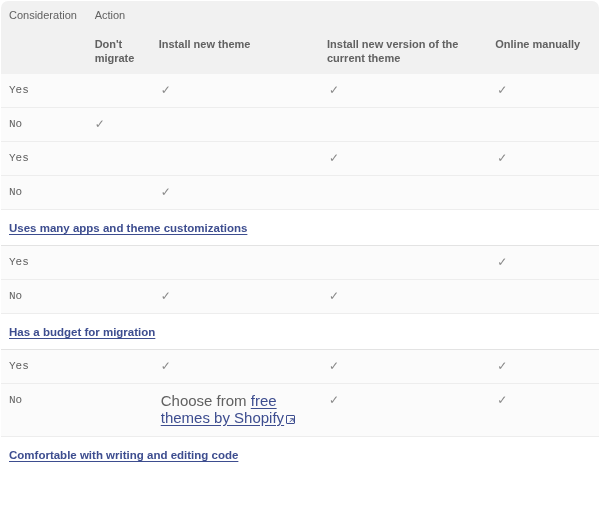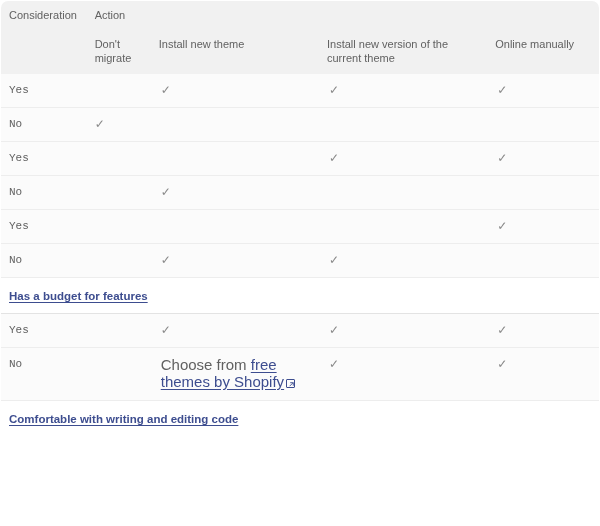--- a/index.html
+++ b/index.html
@@ -48,21 +48,21 @@
     padding: 7px 8px 7px 8px;
     border: none;
     vertical-align: top;
     white-space: nowrap;
   }
   thead tr.group-head th.h-action { padding-left: 10px; }
 
   thead tr.col-head th {
     background: #f1f1f1;
     color: #616161;
-    font-weight: 400;
+    font-weight: 700;
     font-size: 11px;
     line-height: 14px;
     text-align: left;
     padding: 8px 10px 9px 8px;
     border: none;
     vertical-align: top;
   }
   thead tr.col-head th.h-dont { padding-left: 10px; }
   thead tr.col-head th.h-blank { padding: 0; }
 
@@ -207,20 +207,23 @@
             <span class="empty"></span>
           </td>
           <td class="cell-install-new"><span class="check">✓</span></td>
           <td class="cell-install-ver">
             <span class="empty"></span>
           </td>
           <td class="cell-manual">
             <span class="empty"></span>
           </td>
         </tr>
+        <tr class="section-row">
+          <td colspan="5"><span class="section-link">Uses many apps and theme customizations</span></td>
+        </tr>
         <tr class="data-row">
           <td class="cell-label">Yes</td>
           <td class="cell-dont">
             <span class="empty"></span>
           </td>
           <td class="cell-install-new">
             <span class="empty"></span>
           </td>
           <td class="cell-install-ver">
             <span class="empty"></span>
@@ -232,21 +235,21 @@
           <td class="cell-dont">
             <span class="empty"></span>
           </td>
           <td class="cell-install-new"><span class="check">✓</span></td>
           <td class="cell-install-ver"><span class="check">✓</span></td>
           <td class="cell-manual">
             <span class="empty"></span>
           </td>
         </tr>
         <tr class="section-row">
-          <td colspan="5"><span class="section-link">Has a budget for features</span></td>
+          <td colspan="5"><span class="section-link">Has a budget for migration</span></td>
         </tr>
         <tr class="data-row">
           <td class="cell-label">Yes</td>
           <td class="cell-dont">
             <span class="empty"></span>
           </td>
           <td class="cell-install-new"><span class="check">✓</span></td>
           <td class="cell-install-ver"><span class="check">✓</span></td>
           <td class="cell-manual"><span class="check">✓</span></td>
         </tr>

